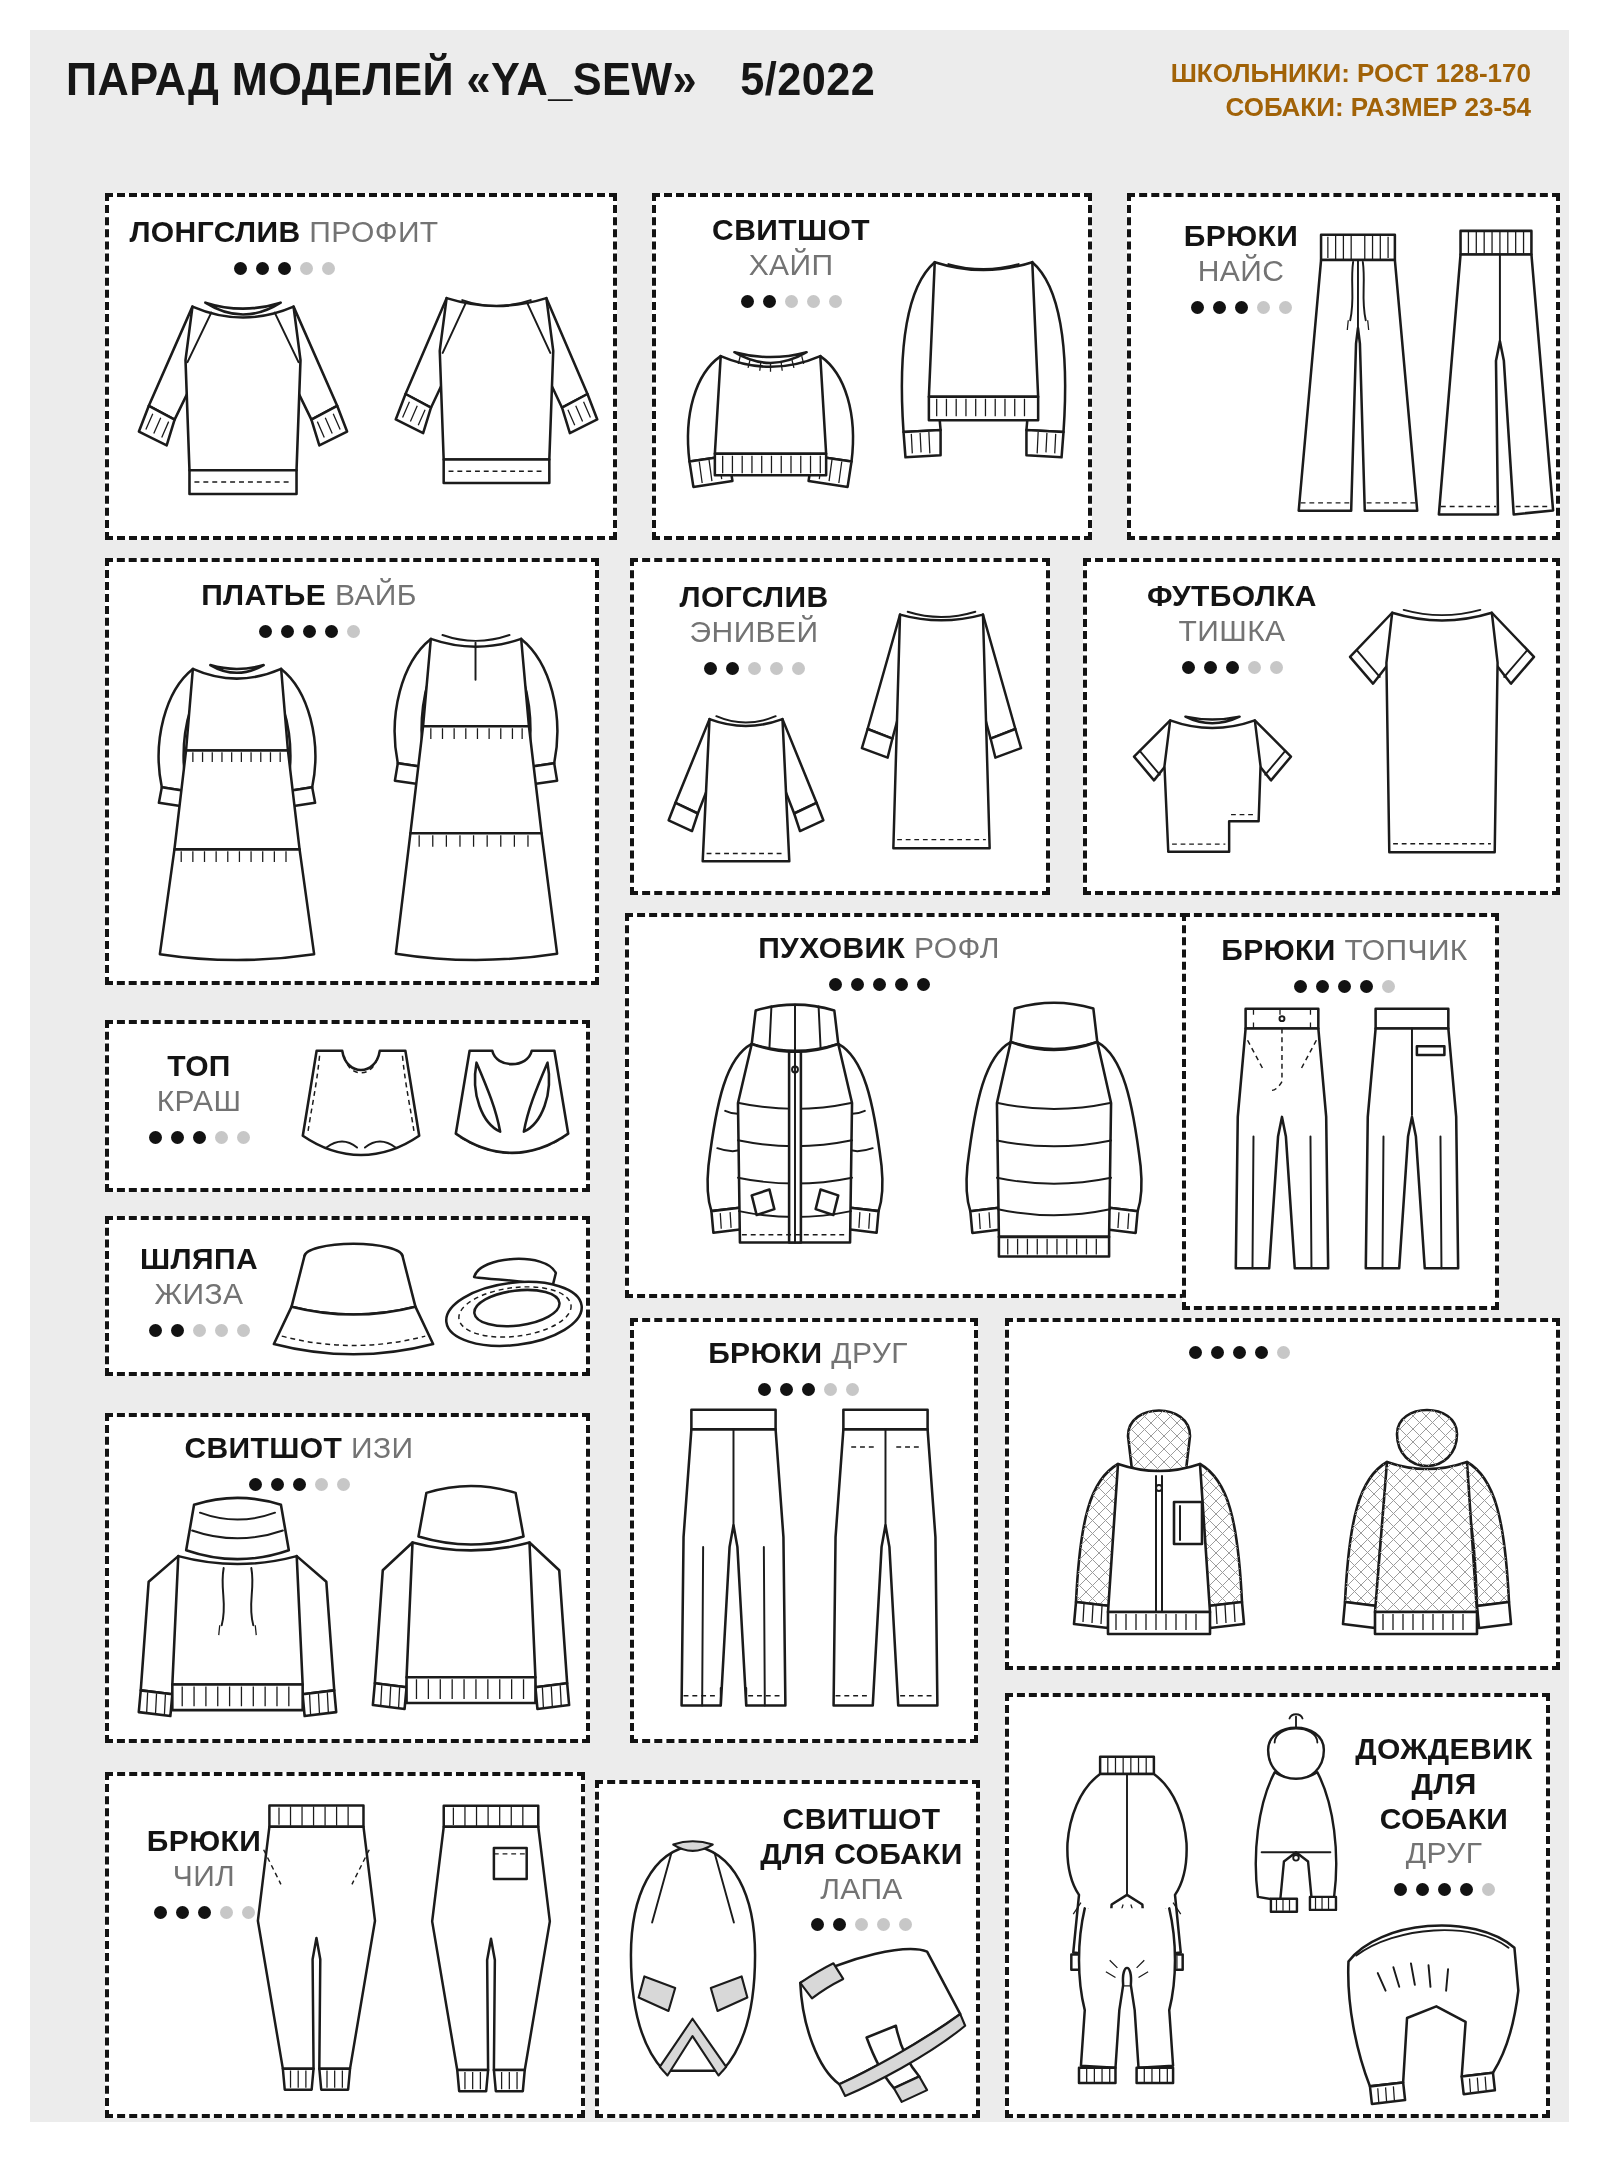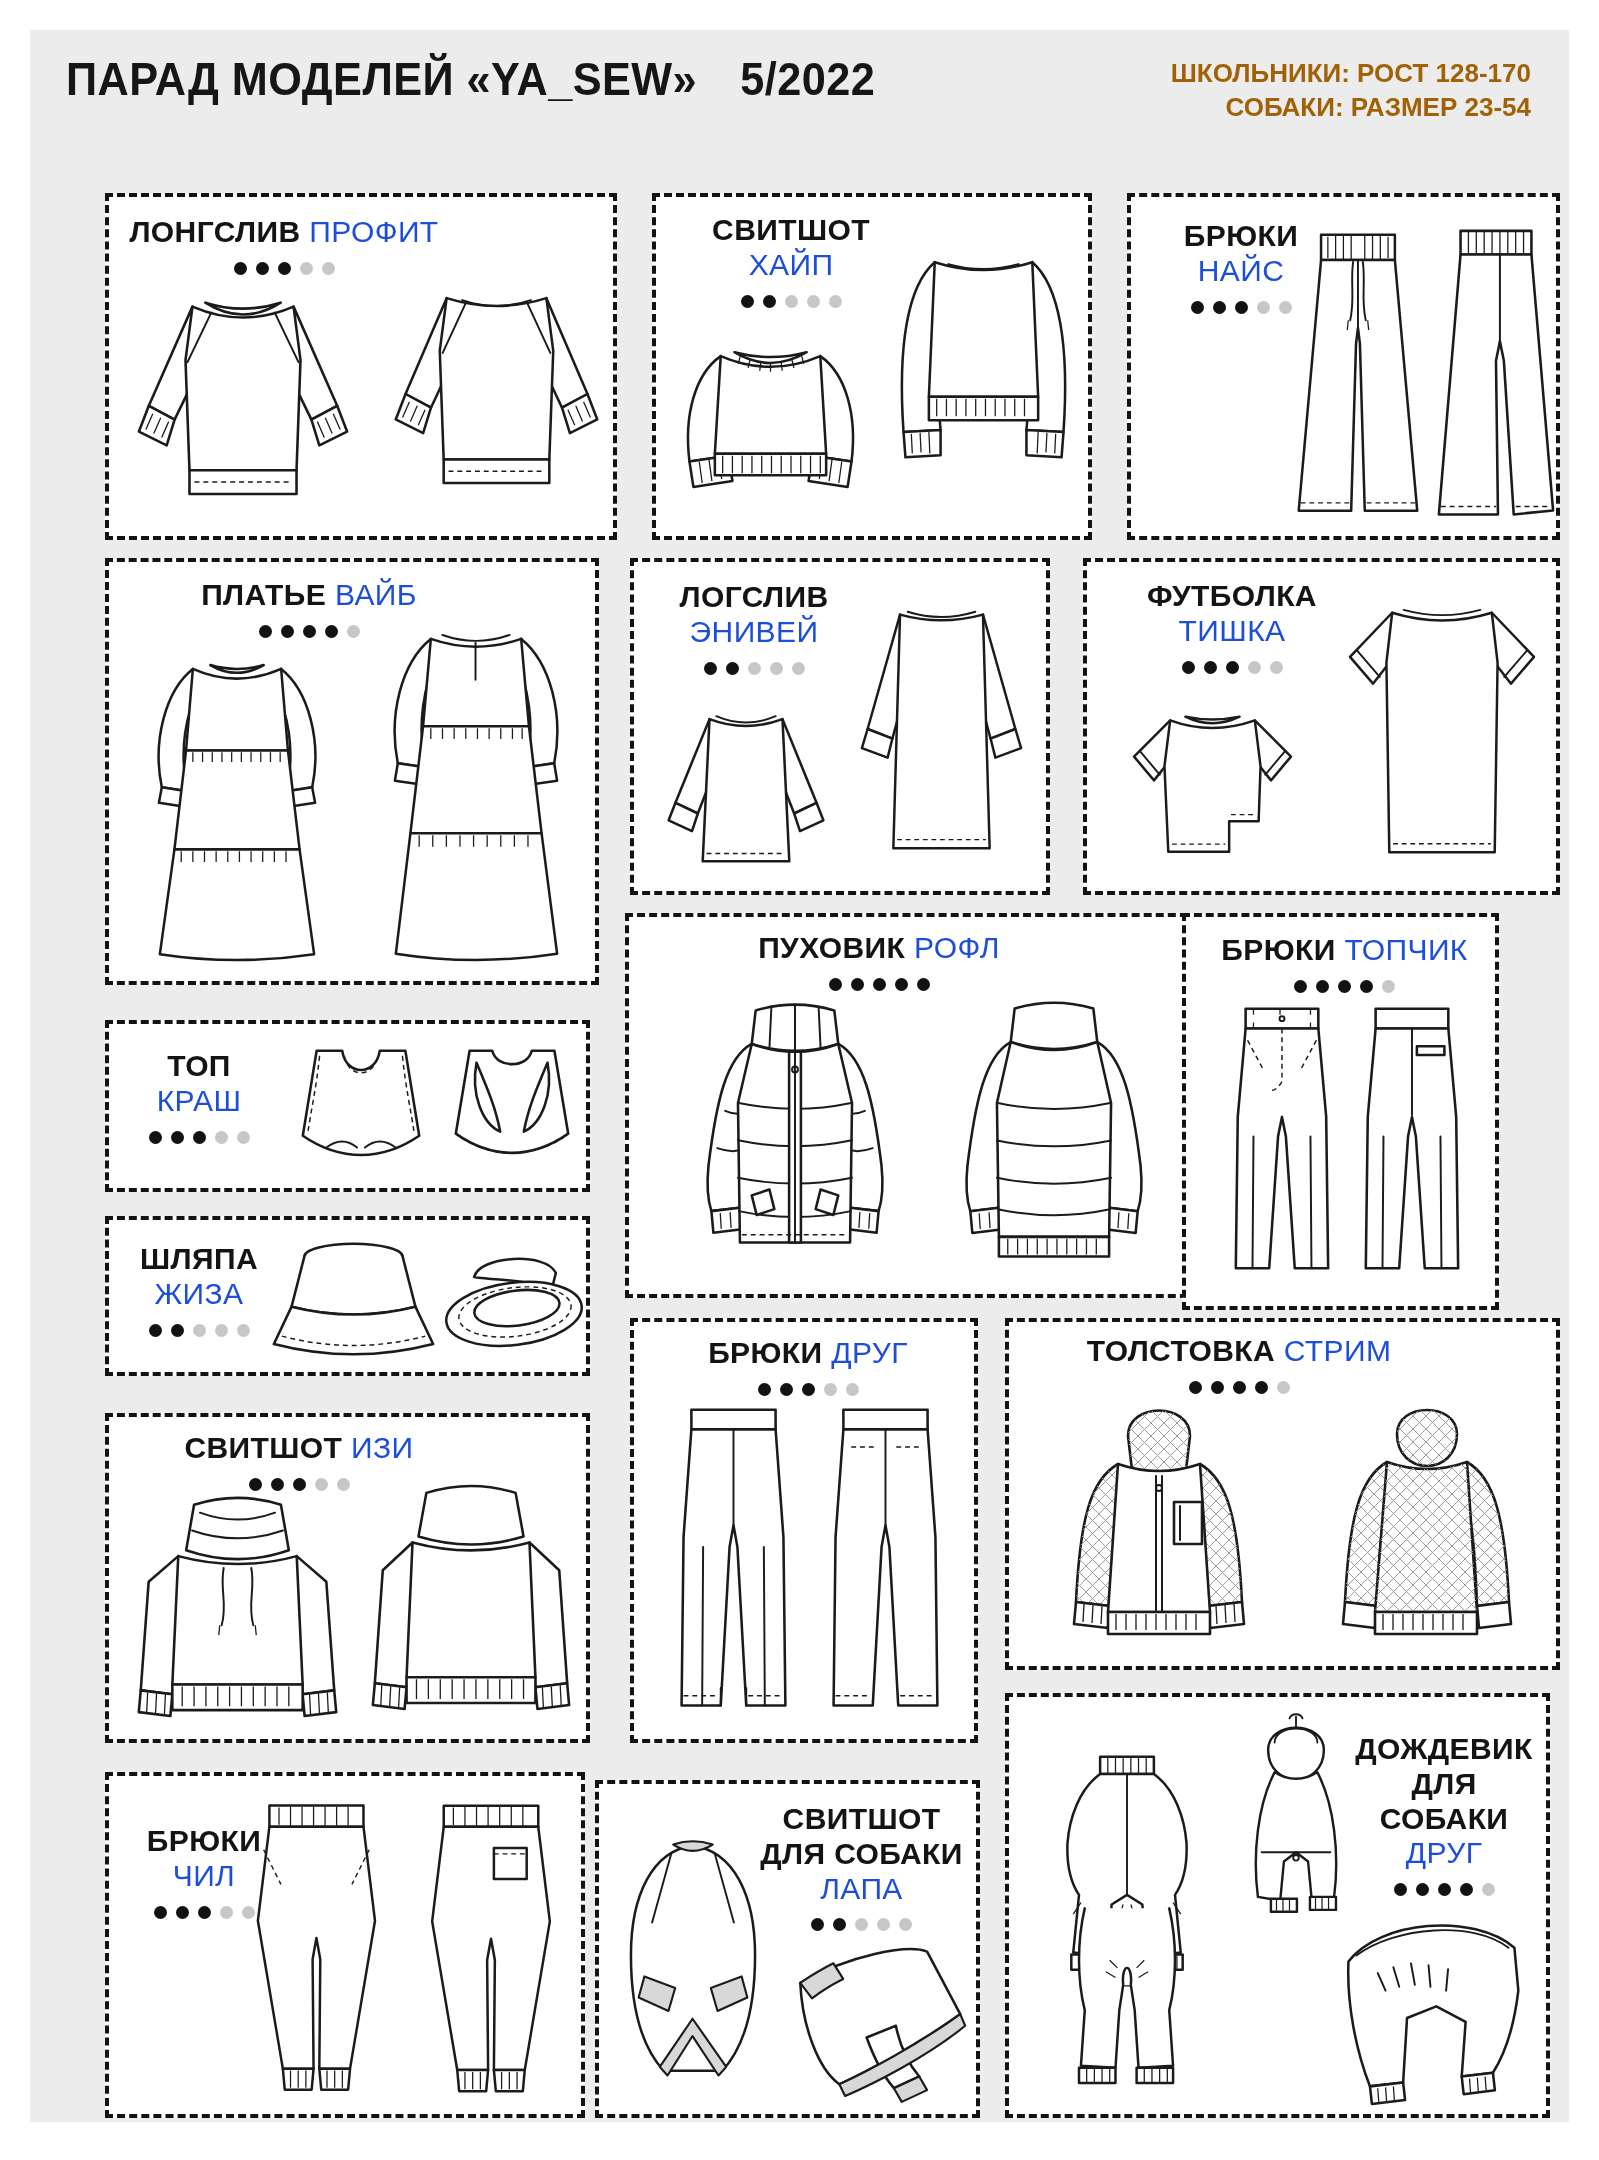--- a/index.html
+++ b/index.html
@@ -4,21 +4,21 @@
 <style>
   html,body{margin:0;padding:0;background:#fff;font-family:"Liberation Sans",sans-serif;}
   .page{position:relative;width:1599px;height:2160px;background:#ffffff;overflow:hidden;}
   .canvas{position:absolute;left:30px;top:30px;width:1539px;height:2092px;background:#ececec;}
   .hdr-title{position:absolute;left:36px;top:22px;font-size:46px;font-weight:700;color:#161616;transform:scaleX(.94);transform-origin:left center;white-space:nowrap;letter-spacing:.5px;}
   .hdr-issue{margin-left:46px;}
   .hdr-info{position:absolute;right:38px;top:26px;text-align:right;font-size:26px;font-weight:700;color:#a16207;line-height:1.32;}
   .panel{position:absolute;background:#fff;border:4px dashed #131313;box-sizing:border-box;}
   .plabel{position:absolute;text-align:center;color:#141414;line-height:1.16;font-size:30px;letter-spacing:.4px;z-index:3;}
   .pt{font-weight:700;}
-  .pn{font-weight:400;color:#1d4ed8;}
+  .pn{font-weight:400;color:#737373;}
   .dots{display:flex;justify-content:center;gap:9px;margin-top:12px;}
   .dot{width:13px;height:13px;border-radius:50%;}
   .dot-on{background:#121212;}
   .dot-off{background:#c7c7c7;}
   .panel svg{position:absolute;z-index:1;}
   svg .s{fill:#fff;stroke:#1b1b1b;stroke-width:2.6;stroke-linejoin:round;stroke-linecap:round;}
   svg .l{fill:none;stroke:#1b1b1b;stroke-width:2;stroke-linejoin:round;stroke-linecap:round;}
   svg .t{fill:none;stroke:#1b1b1b;stroke-width:1.3;}
   svg .d{fill:none;stroke:#1b1b1b;stroke-width:1.5;stroke-dasharray:5 4;}
   svg .g{fill:#d8d8d8;stroke:#1b1b1b;stroke-width:2.2;stroke-linejoin:round;}
@@ -426,21 +426,20 @@
       <rect class="s" x="30" y="10" width="86" height="20"></rect>
       <path class="s" d="M30,30 L22,140 L20,312 L60,312 L69,150 L73,128 L77,150 L86,312 L126,312 L124,140 L116,30 Z"></path>
       <path class="l" d="M73,128 V30"></path>
       <path class="d" d="M22,302 H58 M88,302 H124"></path>
       <path class="d" d="M38,48 H62 M84,48 H108"></path>
     </svg>
   </section>
 
   <section class="panel" style="left:975px;top:1288px;width:555px;height:352px">
     <div class="plabel" style="left:0;top:12px;width:460px">
-      <div><span class="pt">ТОЛСТОВКА</span> <span class="pn">СТРИМ</span></div>
       <div class="dots">
             <span class="dot dot-on"></span>
             <span class="dot dot-on"></span>
             <span class="dot dot-on"></span>
             <span class="dot dot-on"></span>
             <span class="dot dot-off"></span>
           </div>
     </div>
     <svg viewBox="0 0 250 275" style="left:25px;top:62px;width:250px">
       <defs>

